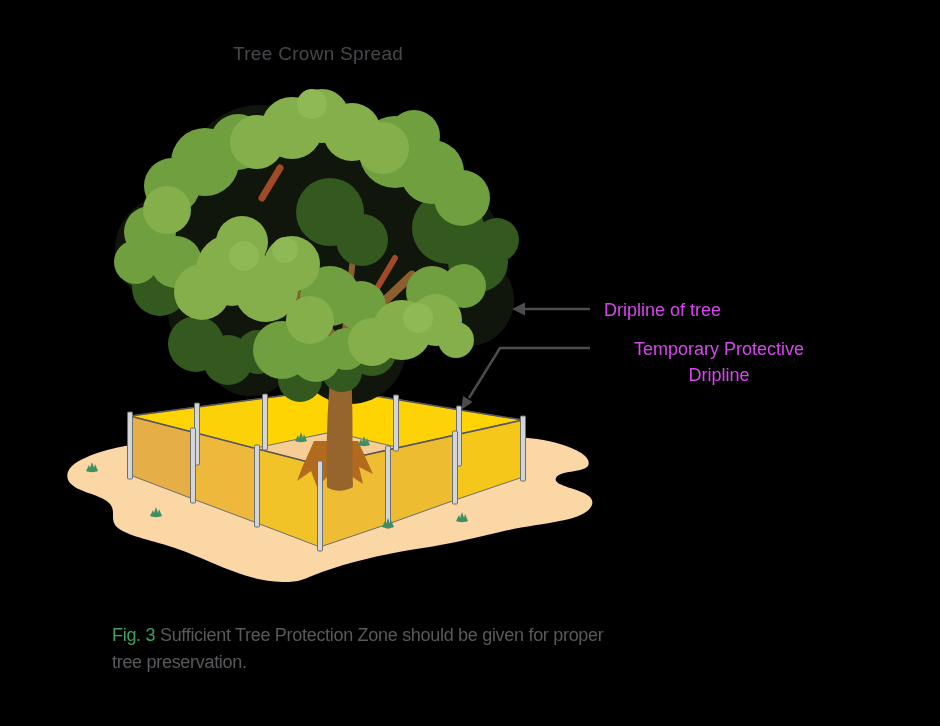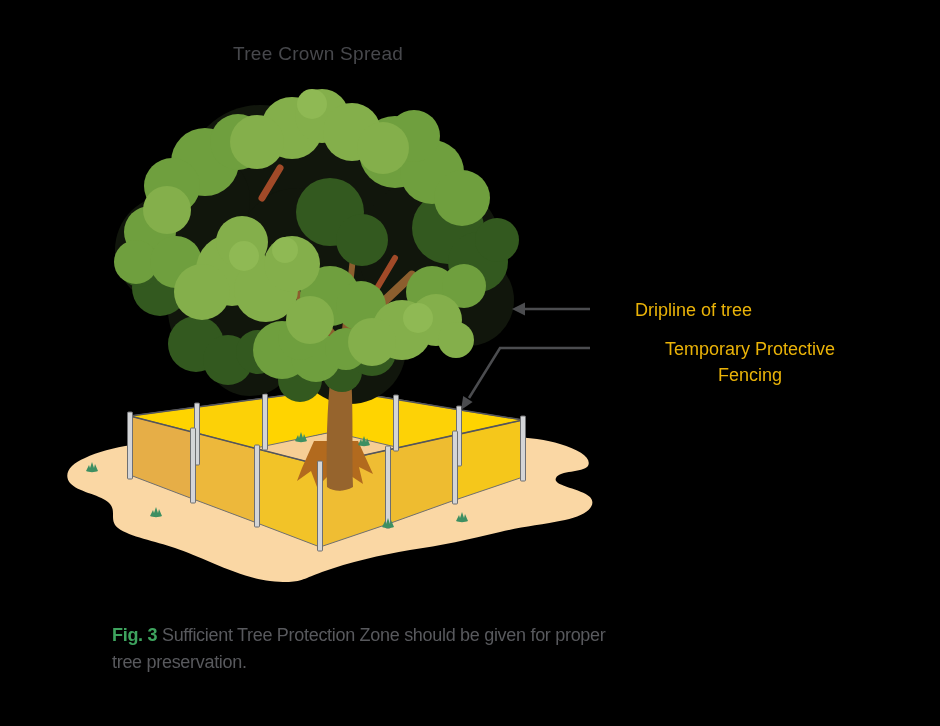--- a/index.html
+++ b/index.html
@@ -4,28 +4,28 @@
 <style>
   html,body{margin:0;padding:0;background:#000;}
   .stage{
     position:relative;width:940px;height:726px;background:#000;overflow:hidden;
     font-family:"Liberation Sans", sans-serif;
     border-radius:30px;
   }
   .stage svg{position:absolute;left:0;top:0;}
   .txt{position:absolute;white-space:nowrap;}
   .title{left:233px;top:43px;font-size:19px;letter-spacing:.3px;color:#47484C;}
-  .lbl{font-size:18px;color:#eab308;line-height:26px;margin-left:31px;}
+  .lbl{font-size:18px;color:#d946ef;line-height:26px;}
   .lbl-dripline{left:604px;top:297px;}
   .lbl-fencing{left:604px;top:336px;white-space:normal;width:230px;text-align:center;}
   .caption{
     left:112px;top:622px;width:640px;white-space:normal;
     font-size:18px;line-height:27px;color:#58595D;letter-spacing:-0.3px;
   }
-  .caption .fig{color:#3EA35E;font-weight:bold;}
+  .caption .fig{color:#3EA35E;font-weight:normal;}
 </style>
 </head>
 <body>
 
 <div class="stage">
 
   <svg width="940" height="726" viewBox="0 0 940 726">
     <defs>
       <path id="tuft" d="M0,9 L3,3 L4,6 L6,0 L8,6 L9,2 L12,9 C9,10.5 3,10.5 0,9 Z"></path>
     </defs>
@@ -224,21 +224,21 @@
       </g>
     </g>
   </svg>
 
   <div class="txt title">Tree Crown Spread</div>
 
   <div class="txt lbl lbl-dripline">Dripline of tree</div>
 
   <div class="txt lbl lbl-fencing">
     <span>Temporary Protective</span><br>
-    <span>Fencing</span>
+    <span>Dripline</span>
   </div>
 
   <div class="txt caption">
     <span class="fig">Fig. 3</span>
     <span>Sufficient Tree Protection Zone should be given for proper</span><br>
     <span>tree preservation.</span>
   </div>
 
 </div>
 

